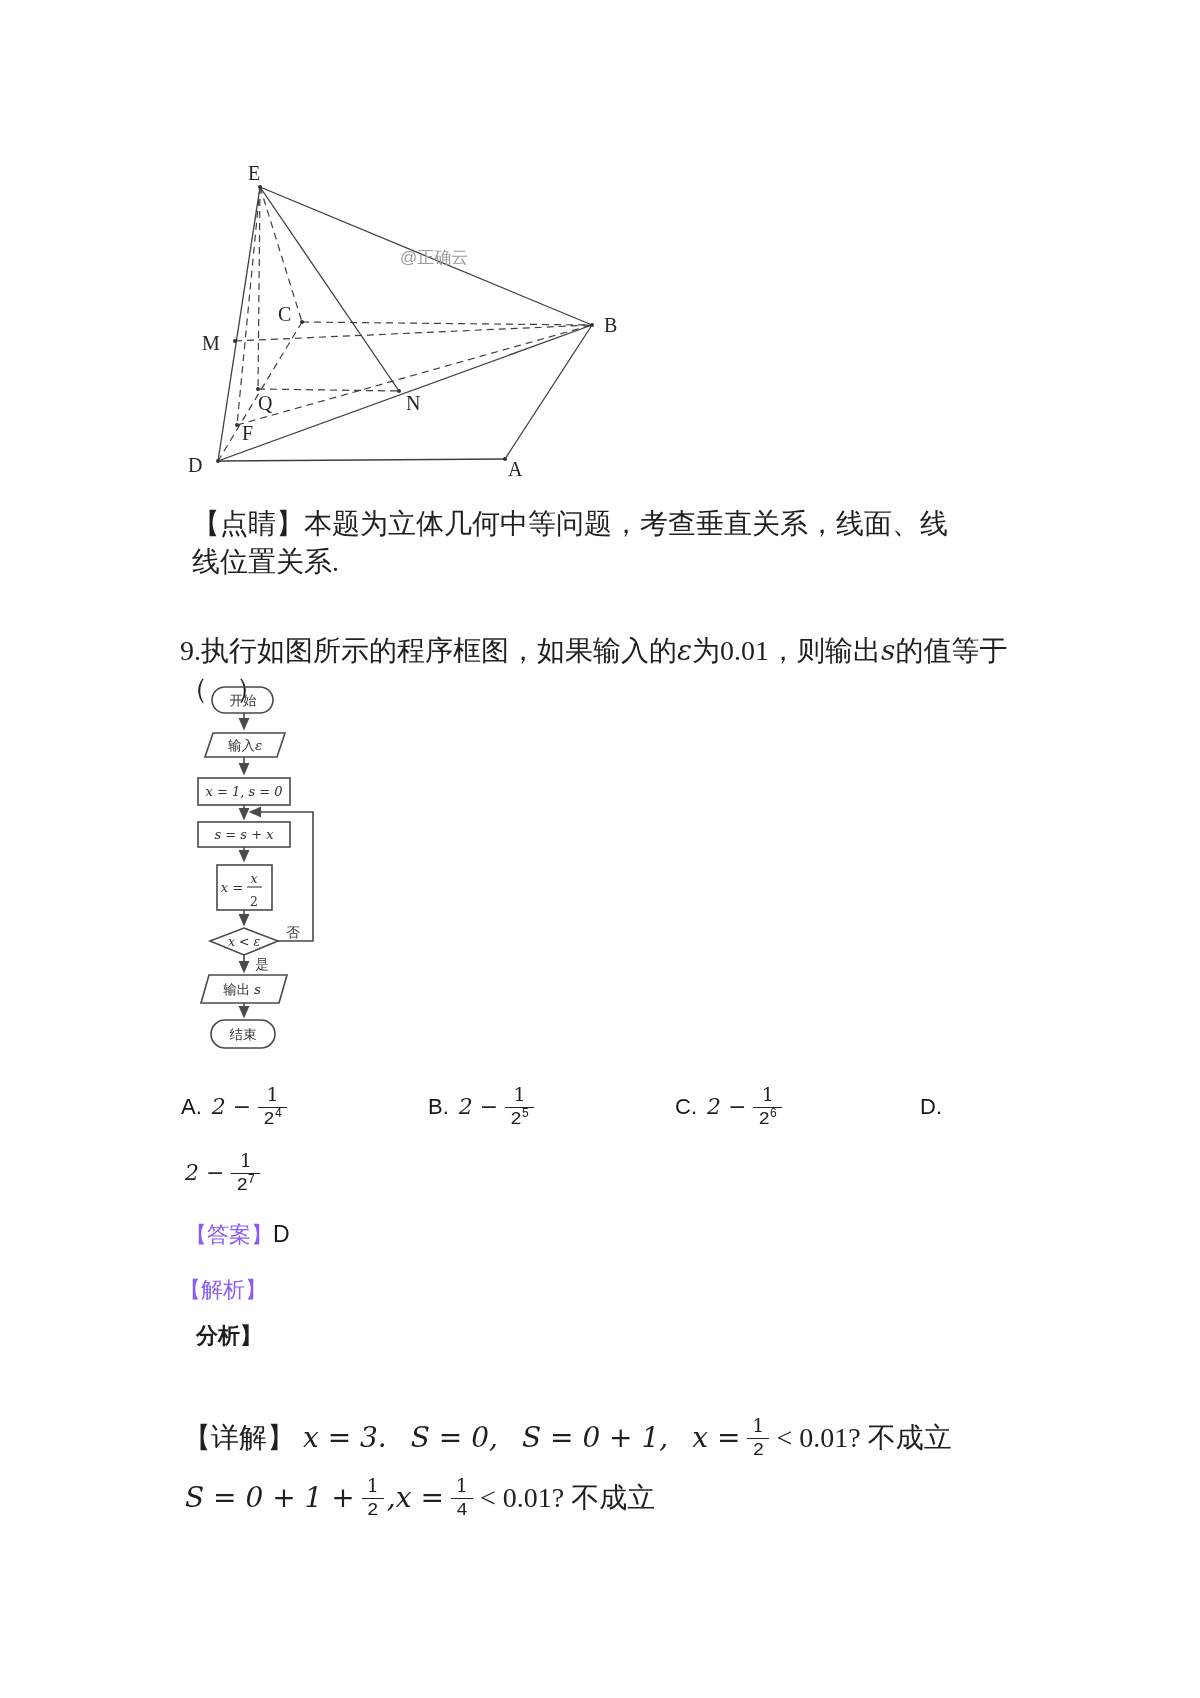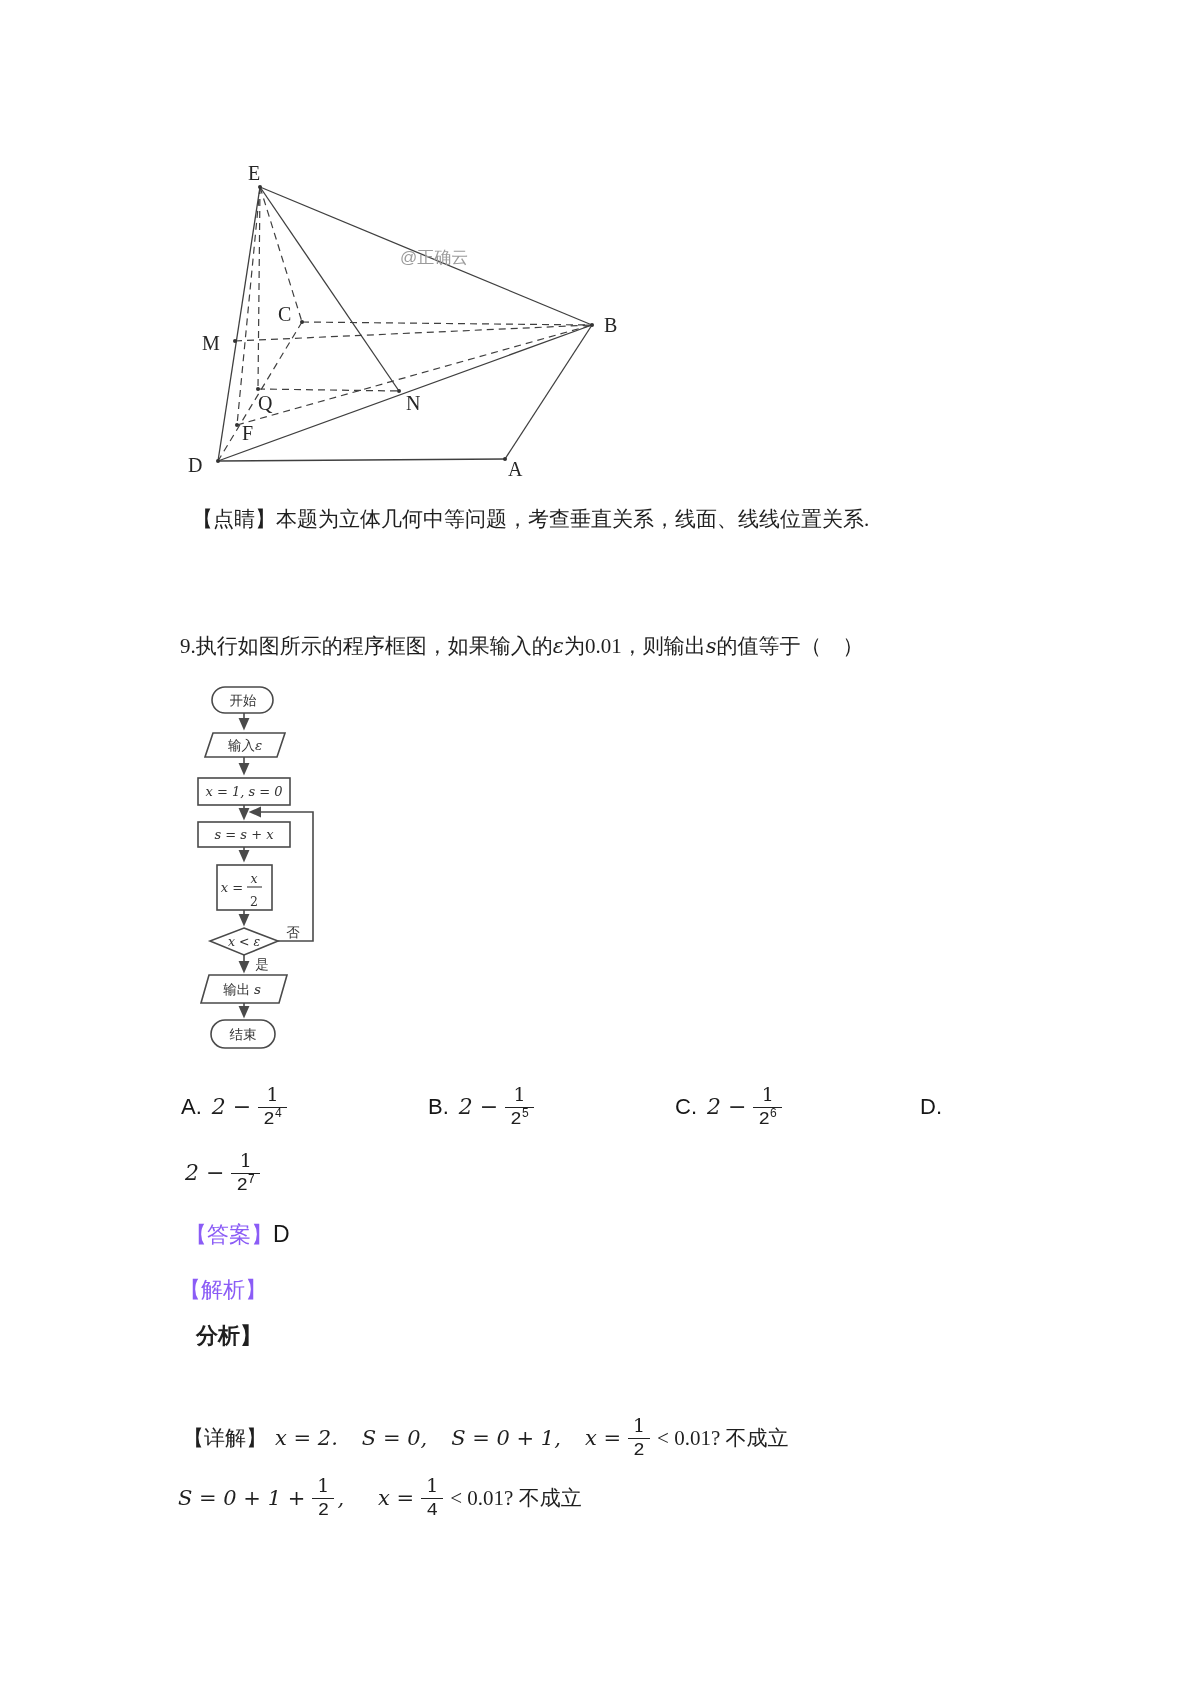--- a/index.html
+++ b/index.html
@@ -3,21 +3,21 @@
 <meta charset="utf-8">
 <style>
   html,body{margin:0;padding:0;background:#ffffff;}
   #page{position:relative;width:1200px;height:1698px;background:#ffffff;overflow:hidden;
         font-family:"Liberation Serif","DejaVu Serif",serif;color:#1f1f1f;}
   .abs{position:absolute;}
   .cnserif{font-family:"Liberation Serif","DejaVu Serif",serif;}
   .sans{font-family:"Liberation Sans","DejaVu Sans",sans-serif;}
   .math{font-family:"DejaVu Serif",serif;font-style:italic;}
   .blue{color:#8b5cf6;}
-  .t21{font-size:21px;line-height:1.35;}
+  .t21{font-size:28px;line-height:1.35;}
   .t22{font-size:22px;line-height:1.3;}
   .frac{display:inline-block;vertical-align:middle;text-align:center;line-height:1.05;
         font-family:"DejaVu Serif",serif;}
   .fnum{display:block;font-size:19px;padding:0 5px 2px 5px;}
   .fden{display:block;font-size:19px;border-top:1.5px solid #222;padding:2px 5px 0 5px;font-family:Liberation Mono, monospace;}
   .fden sup{font-size:12px;vertical-align:super;line-height:0;}
   .exprow{display:flex;align-items:center;gap:7px;}
   .optletter{font-family:"Liberation Sans","DejaVu Sans",sans-serif;font-size:22px;color:#161616;
              margin-right:10px;}
   .mrow{display:flex;align-items:center;}
@@ -172,34 +172,34 @@
     <span class="blue">【答案】</span><span class="sans" style="font-size:23px;color:#161616;">D</span>
   </div>
 
   <div class="abs t22 blue" style="left:179px;top:1276px;">【解析】</div>
 
   <div class="abs t22" style="left:196px;top:1322px;font-weight:bold;">分析】</div>
 
 
   <div class="abs mrow" style="left:183px;top:1412px;height:52px;gap:24px;">
     <span class="cnserif t21" style="margin-right:-16px;">【详解】</span>
-    <span class="math t21">x = 2.</span>
+    <span class="math t21">x = 3.</span>
     <span class="math t21">S = 0,</span>
     <span class="math t21">S = 0 + 1,</span>
     <span class="exprow">
       <span class="math t21">x =</span>
       <span class="frac">
         <span class="fnum">1</span>
         <span class="fden">2</span>
       </span>
       <span class="cnserif t21">&lt; 0.01? 不成立</span>
     </span>
   </div>
 
-  <div class="abs mrow" style="left:178px;top:1472px;height:52px;gap:34px;">
+  <div class="abs mrow" style="left:185px;top:1472px;height:52px;">
     <span class="exprow">
       <span class="math t21">S = 0 + 1 +</span>
       <span class="frac">
         <span class="fnum">1</span>
         <span class="fden">2</span>
       </span>
       <span class="math t21" style="margin-left:-4px;">,</span>
     </span>
     <span class="exprow">
       <span class="math t21">x =</span>

